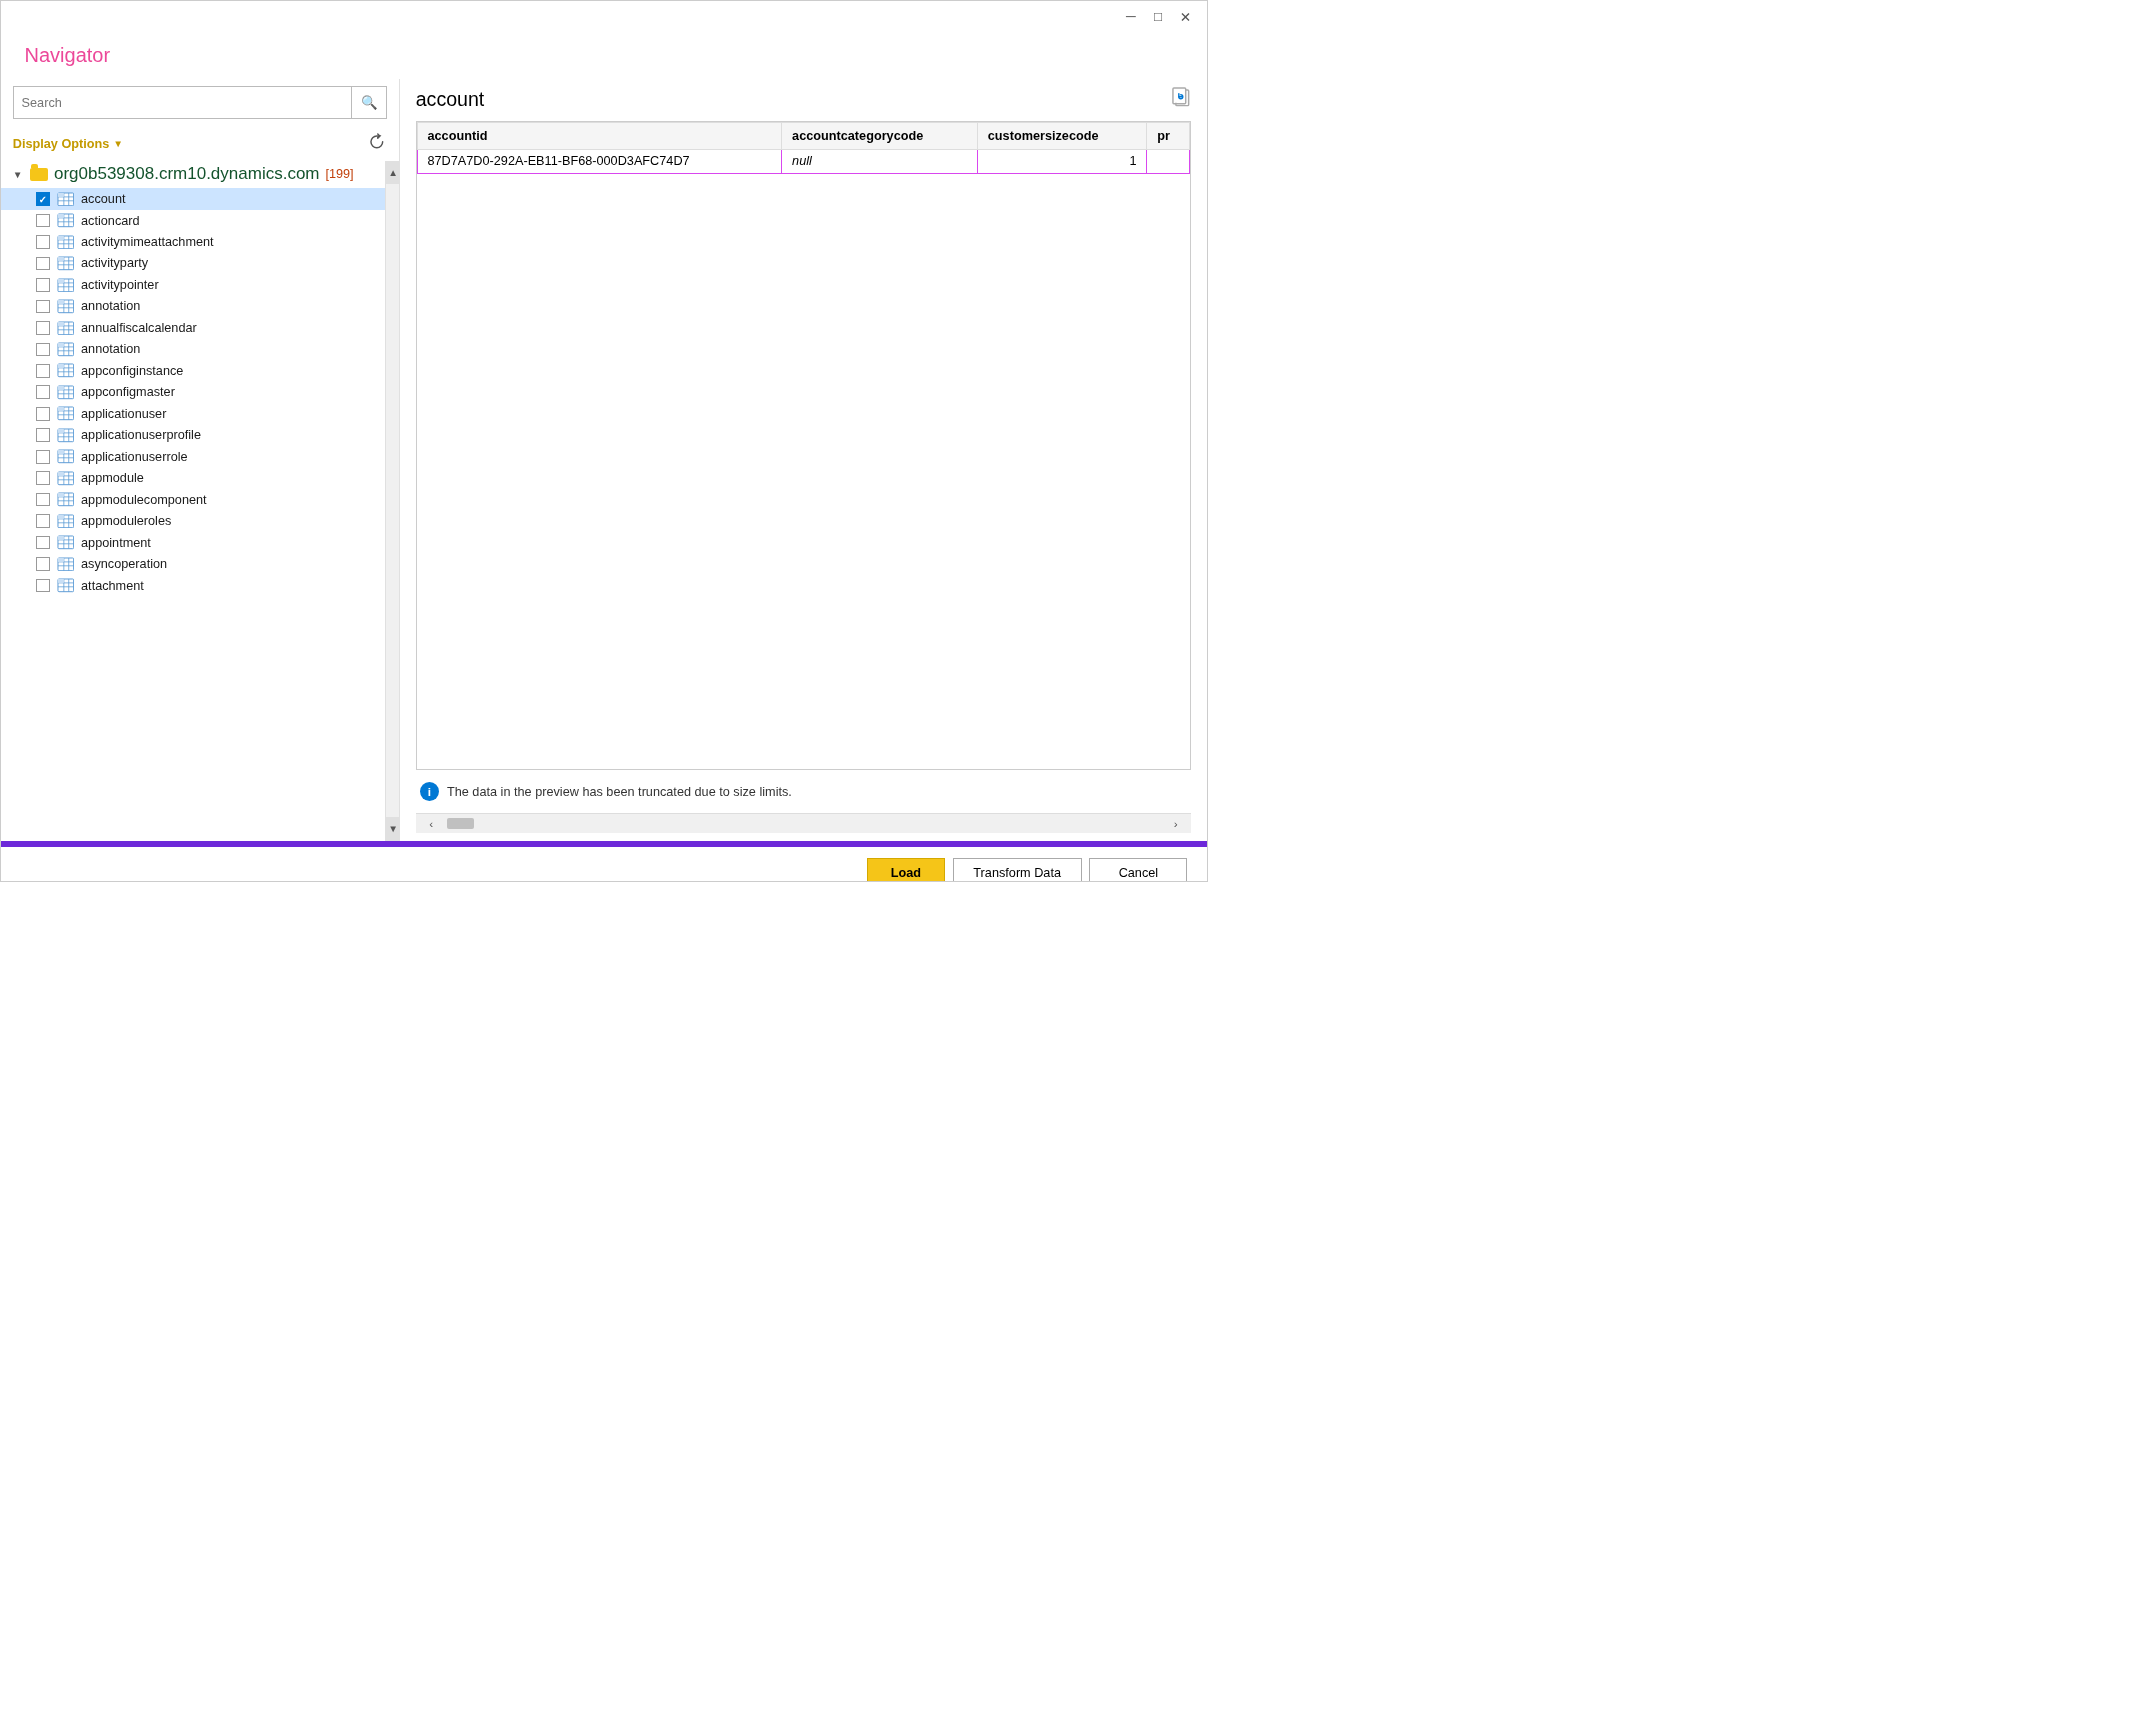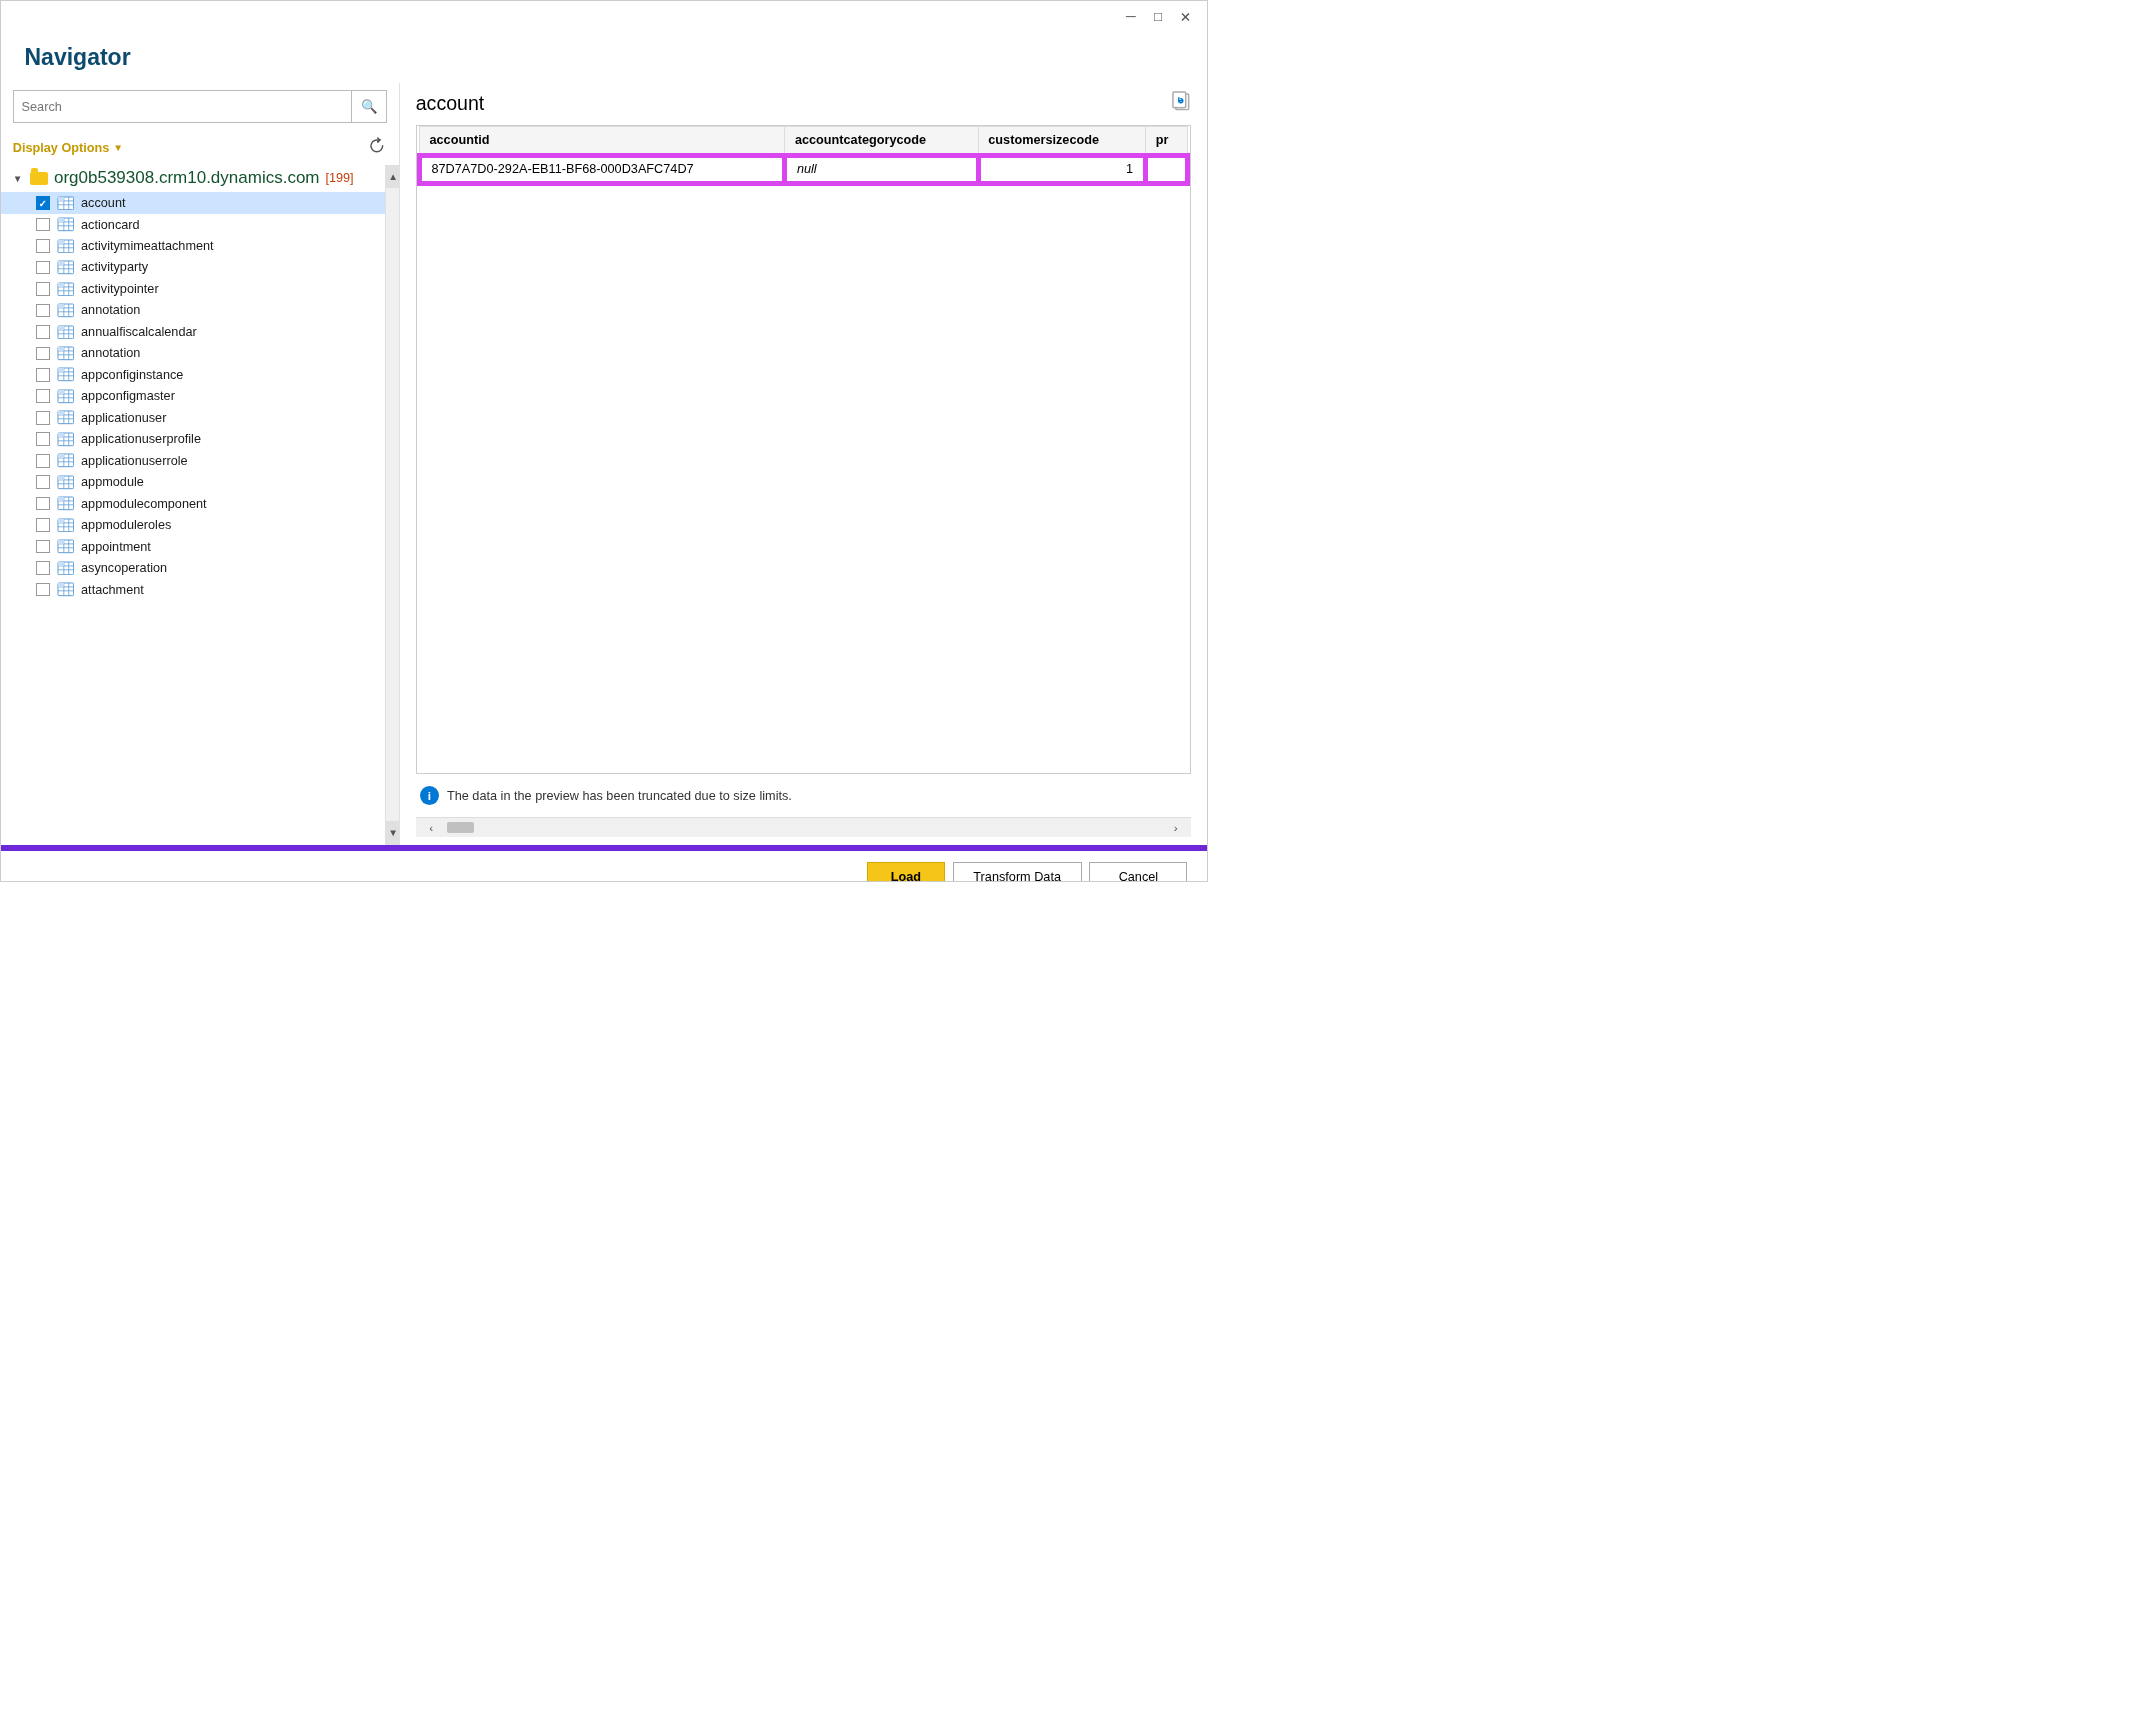--- a/index.html
+++ b/index.html
@@ -29,24 +29,24 @@
       display: flex;
       align-items: center;
       justify-content: center;
       cursor: pointer;
       font-size: 13.7px;
       color: #555;
     }
 
     
     .page-title {
-      font-size: 23px;
-      font-weight: 700;
+      font-size: 20px;
+      font-weight: 400;
       padding: 11.8px 23.5px 11.8px 23.5px;
-      color: #0c4a6e;
+      color: #ec4899;
     }
 
     
     .main-layout {
       display: flex;
       height: calc(100% - 118px);
     }
 
     
     .left-panel {
@@ -251,21 +251,21 @@
     }
     .data-table th {
       background: #f5f5f5;
       border: 1px solid #ddd;
       padding: 5.9px 9.8px;
       text-align: left;
       font-weight: 600;
       white-space: nowrap;
     }
     .data-table td {
-      border: 5px solid #d946ef;
+      border: 1px solid #d946ef;
       padding: 4.9px 9.8px;
       white-space: nowrap;
     }
     .data-table td.italic {
       font-style: italic;
     }
     .data-table td.right-align {
       text-align: right;
     }
 

